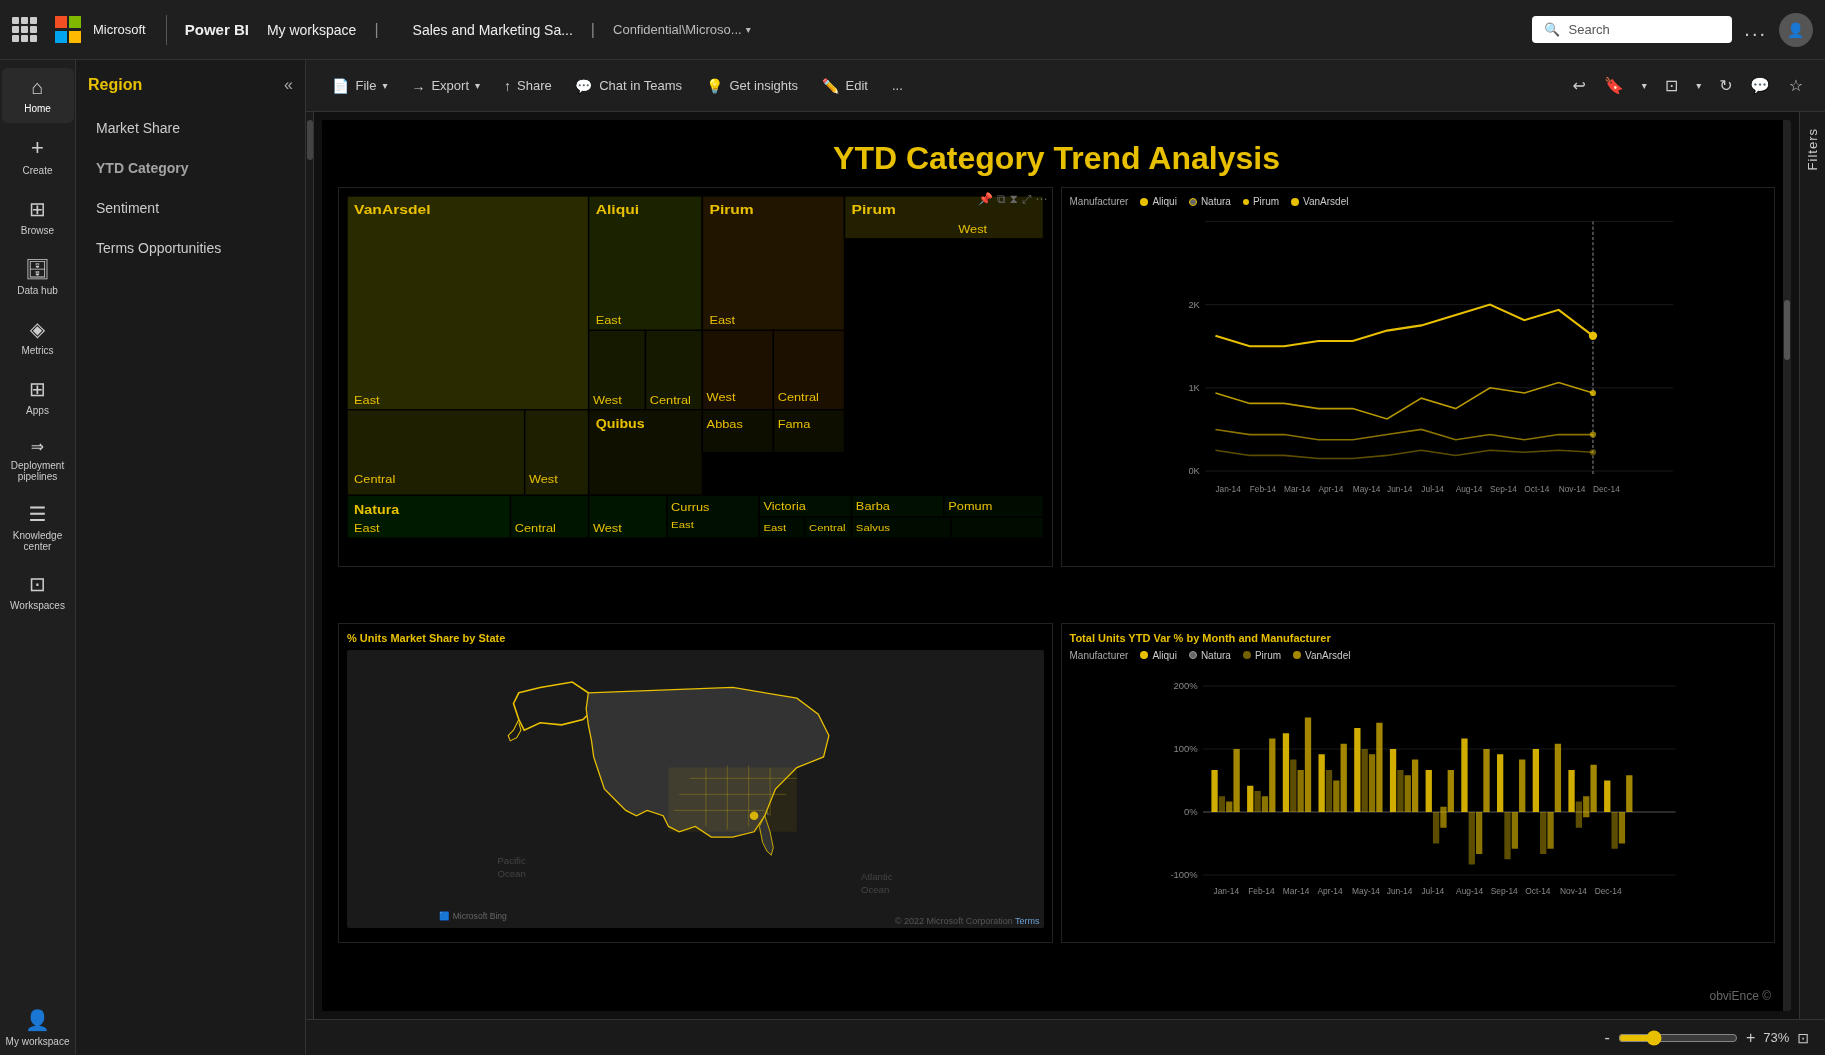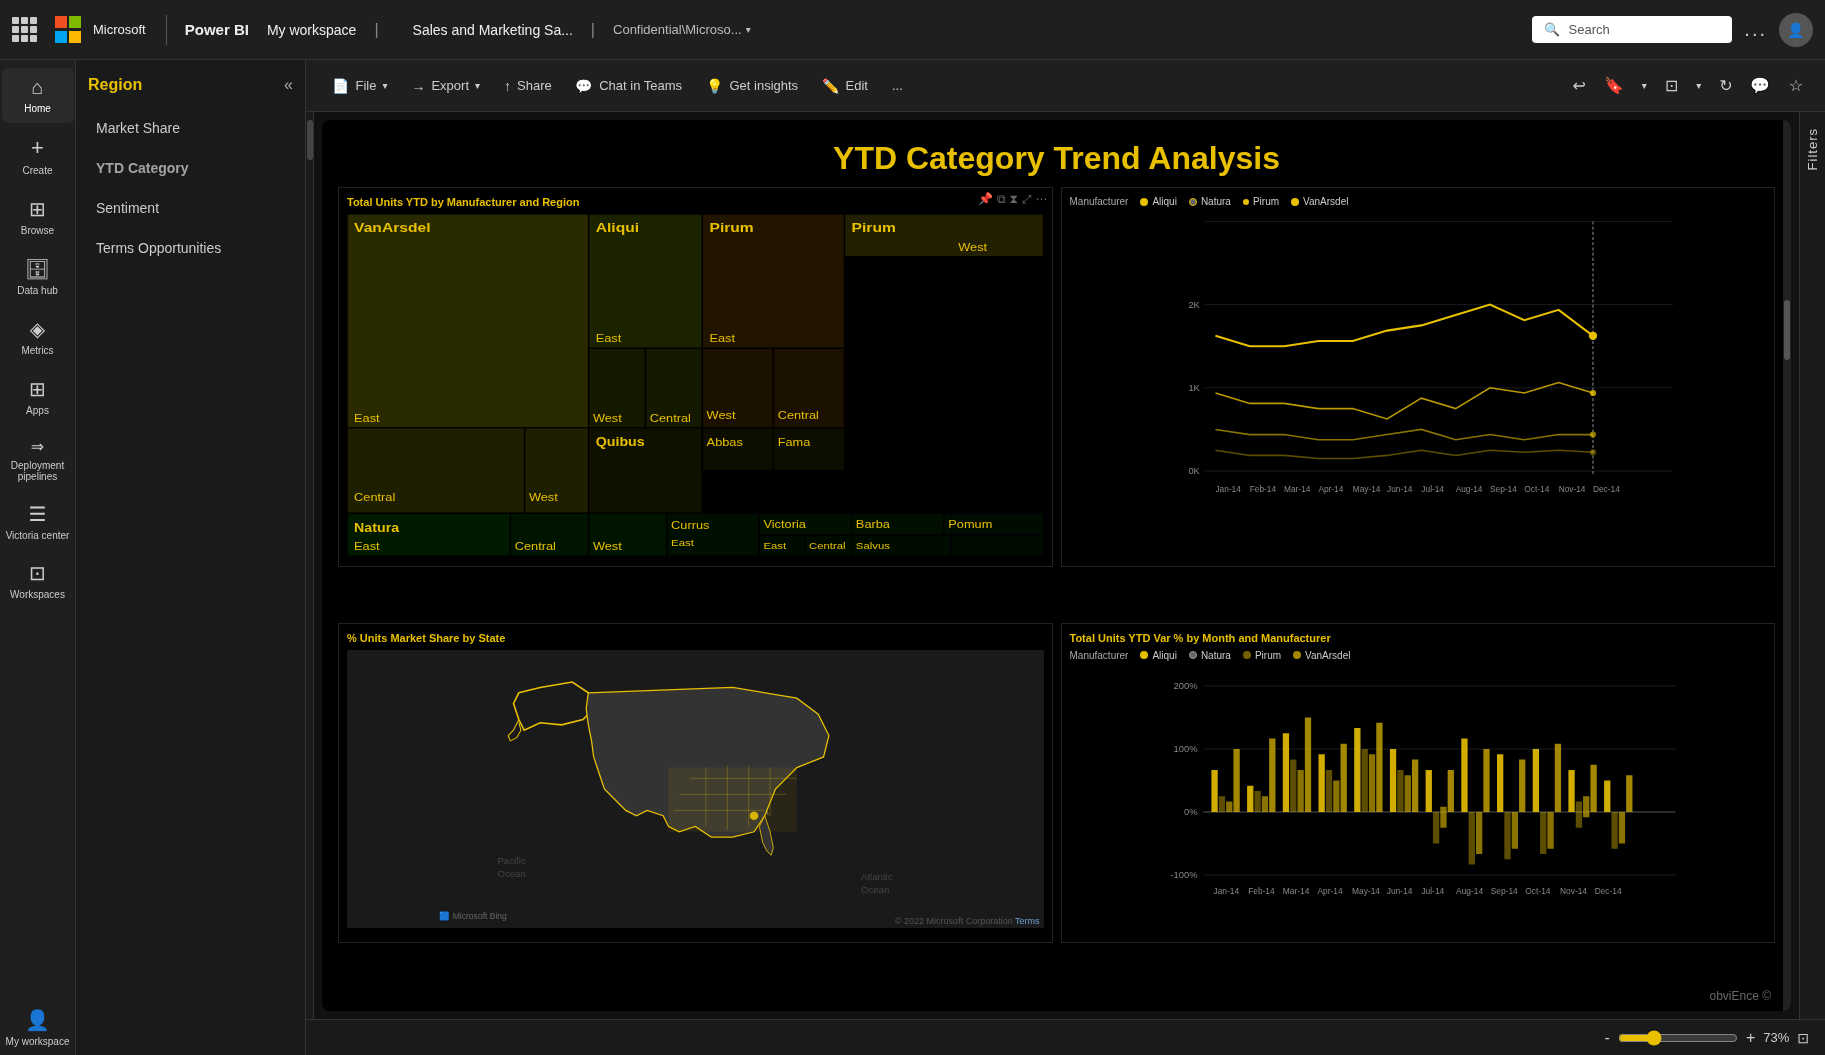--- a/index.html
+++ b/index.html
@@ -74,21 +74,21 @@
     .toolbar-btn .btn-icon { font-size: 14px; }
     .toolbar-right { margin-left: auto; display: flex; align-items: center; gap: 6px; }
     .toolbar-icon-btn { padding: 6px; border-radius: 4px; cursor: pointer; color: #ccc; font-size: 16px; }
 
     
     .canvas-area { flex: 1; display: flex; overflow: hidden; }
     .canvas-main { flex: 1; background: #111; overflow: hidden; position: relative; }
 
     
     .report-canvas {
-      background: #000; margin: 8px; border-radius: 8px; height: calc(100% - 16px);
+      background: #000; margin: 8px; border-radius: 2px; height: calc(100% - 16px);
       overflow: hidden; position: relative;
     }
     .report-title {
       text-align: center; color: #e8c000; font-size: 32px; font-weight: 600;
       padding: 20px 0 10px;
     }
 
     
     .charts-grid {
       display: grid; grid-template-columns: 1fr 1fr; gap: 8px;
@@ -217,21 +217,21 @@
     <div class="sidebar-item">
       <span class="sidebar-item-icon">⊞</span>
       <span class="sidebar-item-label">Apps</span>
     </div>
     <div class="sidebar-item">
       <span class="sidebar-item-icon" style="font-size:16px;">⇒</span>
       <span class="sidebar-item-label" style="line-height:1.1;">Deployment pipelines</span>
     </div>
     <div class="sidebar-item">
       <span class="sidebar-item-icon">☰</span>
-      <span class="sidebar-item-label" style="line-height:1.1;">Victoria center</span>
+      <span class="sidebar-item-label" style="line-height:1.1;">Knowledge center</span>
     </div>
     <div class="sidebar-item">
       <span class="sidebar-item-icon">⊡</span>
       <span class="sidebar-item-label">Workspaces</span>
     </div>
     <div class="sidebar-item" style="margin-top:auto;">
       <span class="sidebar-item-icon">👤</span>
       <span class="sidebar-item-label" style="line-height:1.1;">My workspace</span>
     </div>
   </div>
@@ -298,21 +298,20 @@
       </div>
 
       <div class="canvas-main">
         <div class="report-canvas">
 
           <div class="report-title">YTD Category Trend Analysis</div>
 
           <div class="charts-grid">
 
             <div class="chart-box" style="height:380px;">
-              <div class="chart-title">Total Units YTD by Manufacturer and Region</div>
               <div style="position:relative;width:100%;height:calc(100% - 20px);">
                 <svg width="100%" height="100%" viewBox="0 0 490 280" preserveAspectRatio="none">
 
                   <rect x="0" y="0" width="170" height="175" fill="#2a2a00" stroke="#000" stroke-width="1"></rect>
                   <text x="5" y="15" fill="#e8c000" font-size="11" font-weight="bold">VanArsdel</text>
                   <text x="5" y="170" fill="#e8c000" font-size="9">East</text>
 
                   <rect x="0" y="175" width="125" height="70" fill="#1e1e00" stroke="#000" stroke-width="1"></rect>
                   <text x="5" y="235" fill="#e8c000" font-size="9">Central</text>
 

